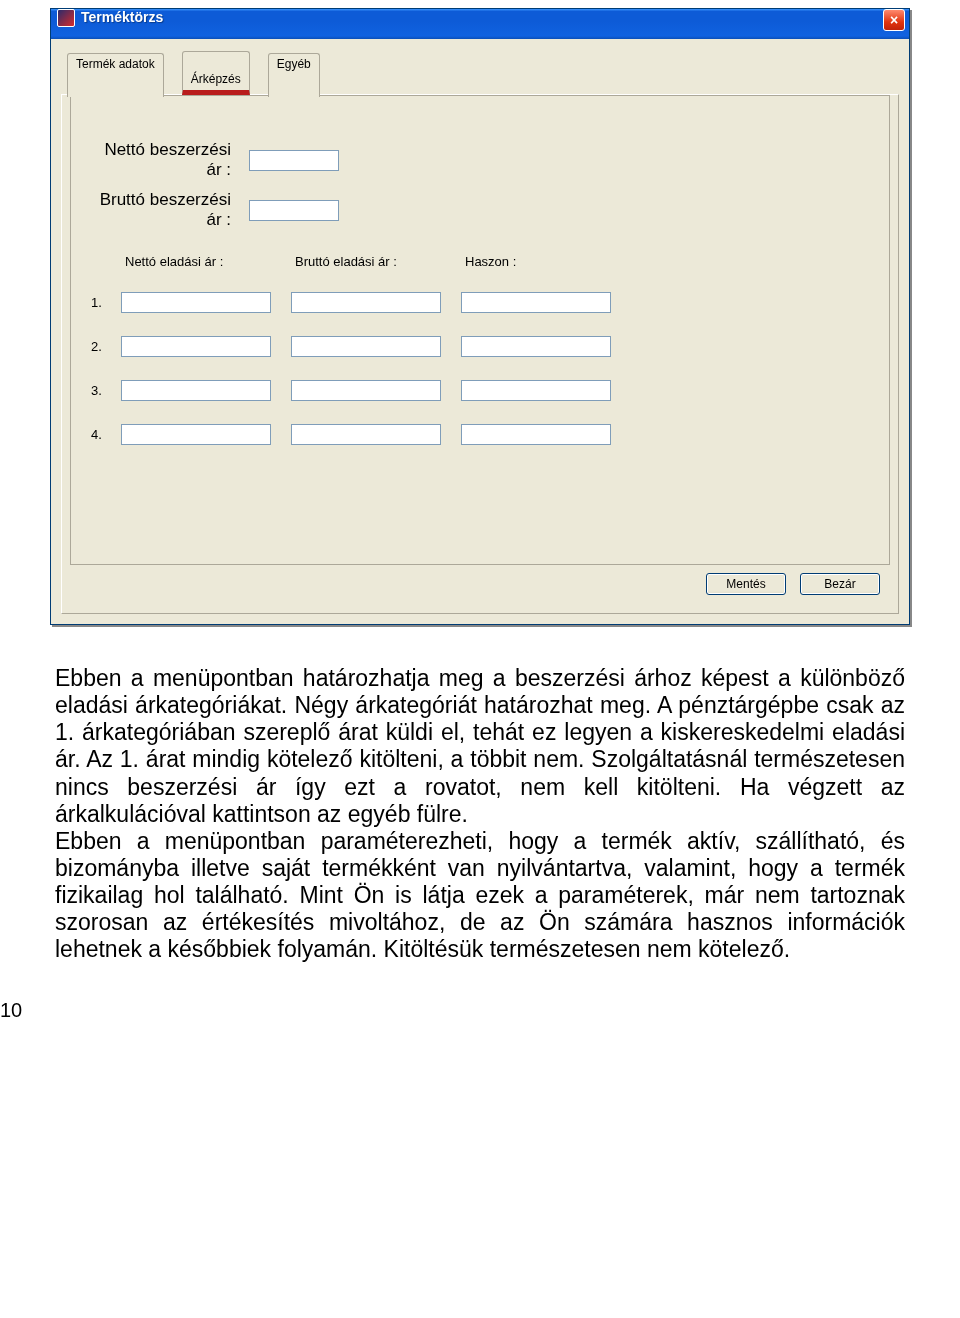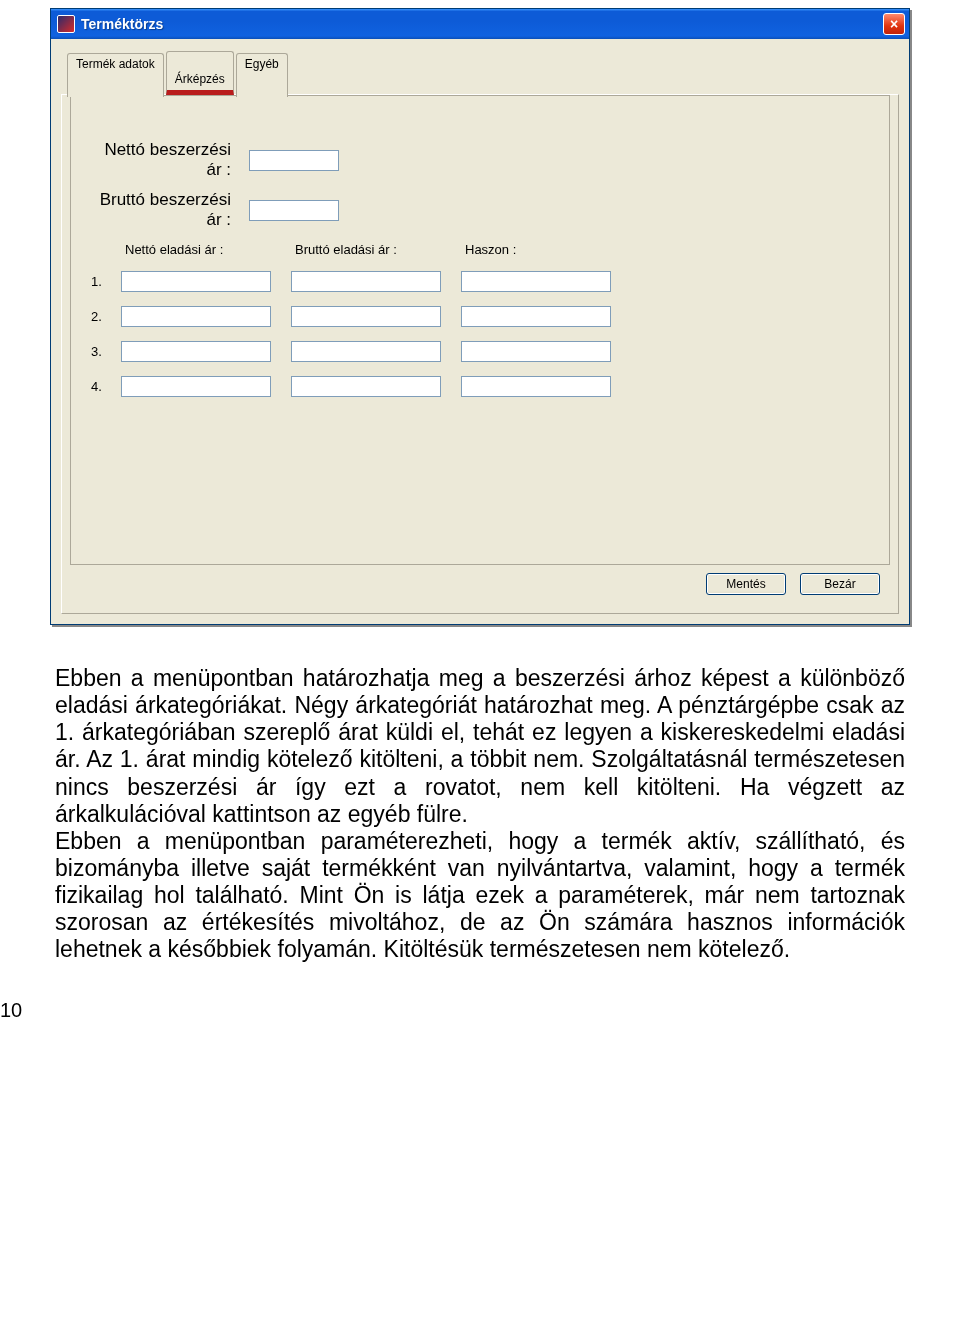--- a/index.html
+++ b/index.html
@@ -15,21 +15,20 @@
   }
   .window {
     border: 1px solid #003c74;
     background: #ece9d8;
     box-shadow: 2px 2px 0 #888;
   }
   .titlebar {
     height: 30px;
     background: linear-gradient(to bottom, #3a95ff 0%, #0d5bd7 8%, #0d5bd7 40%, #1062e0 90%, #0b4fb8 100%);
     display: flex;
-    align-items: center;
     padding: 0 4px 0 6px;
     color: #fff;
     font-weight: bold;
     font-size: 14px;
   }
   .titlebar .app-icon {
     width: 18px; height: 18px; margin-right: 6px;
     background: linear-gradient(135deg,#2b2b6b,#d62b2b);
     border: 1px solid #fff;
     border-radius: 2px;
@@ -68,21 +67,21 @@
     background: #ece9d8;
     border: 1px solid #fff;
     border-right-color: #aca899;
     border-bottom-color: #aca899;
     padding: 0 8px 18px 8px;
     min-height: 520px;
     position: relative;
   }
   .tabs {
     display: flex;
-    gap: 0px;
+    gap: 16px;
     margin-top: -1px;
     padding-left: 6px;
     position: relative;
     top: 1px;
     z-index: 2;
   }
   .tab {
     font-size: 12px;
     padding: 3px 8px 3px 8px;
     background: #ece9d8;
@@ -123,24 +122,24 @@
   }
   .text-input {
     height: 21px;
     width: 90px;
     border: 1px solid #7f9db9;
     background: #fff;
     font-size: 12px;
     padding: 0 3px;
   }
   .price-grid {
-    margin-top: 12px;
+    margin-top: 24px;
     display: grid;
     grid-template-columns: 30px 170px 170px 170px;
-    row-gap: 14px;
+    row-gap: 23px;
     align-items: center;
   }
   .price-grid .gh {
     font-size: 13px; text-align: left; padding-left: 4px;
   }
   .price-grid .rownum {
     font-size: 13px;
   }
   .price-grid .pin {
     height: 21px; width: 150px;

